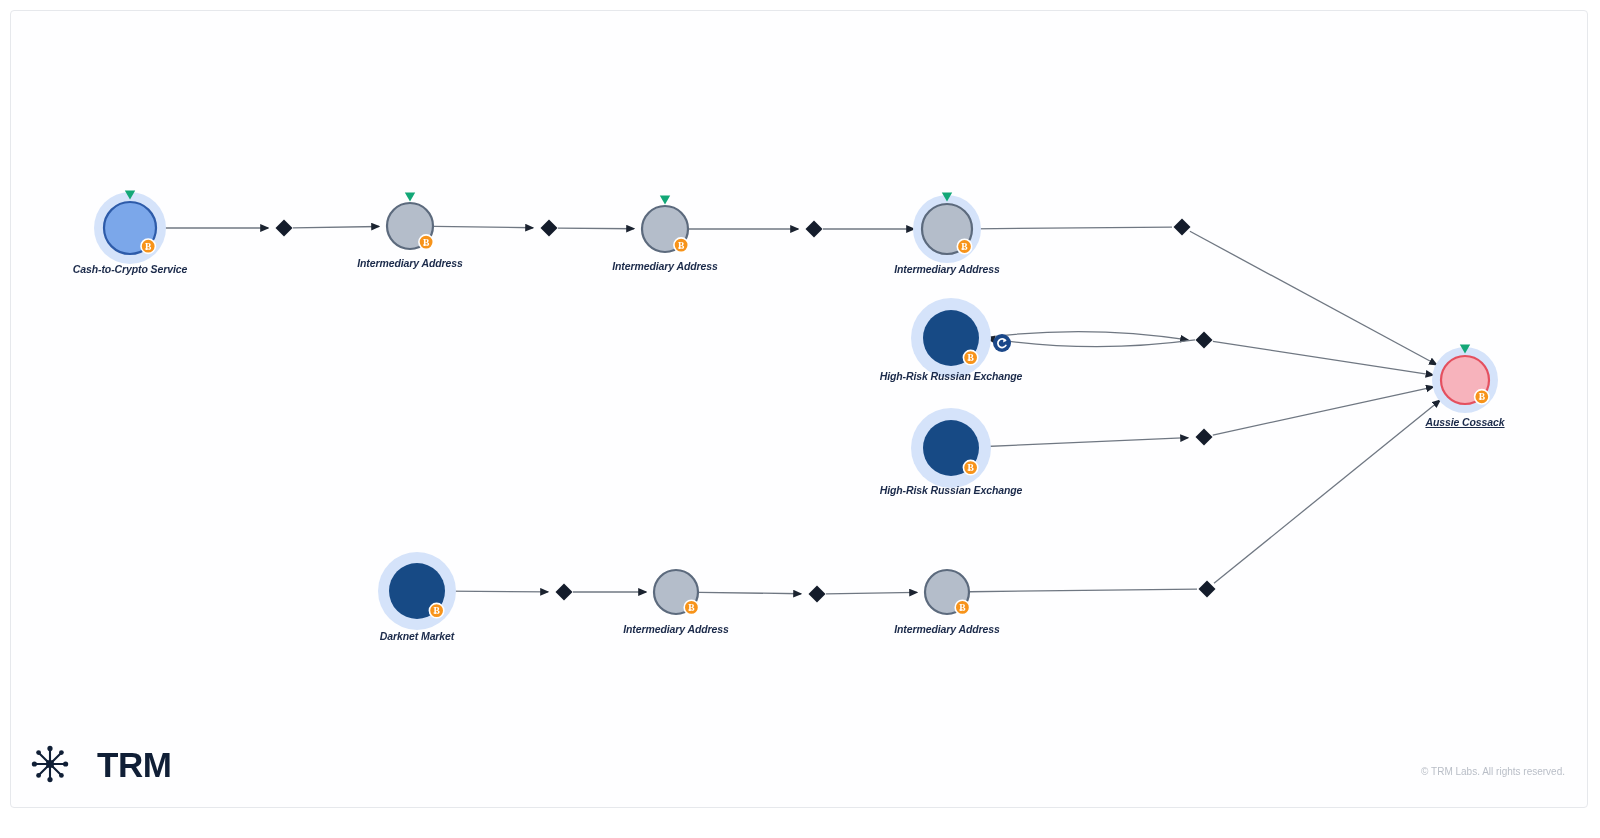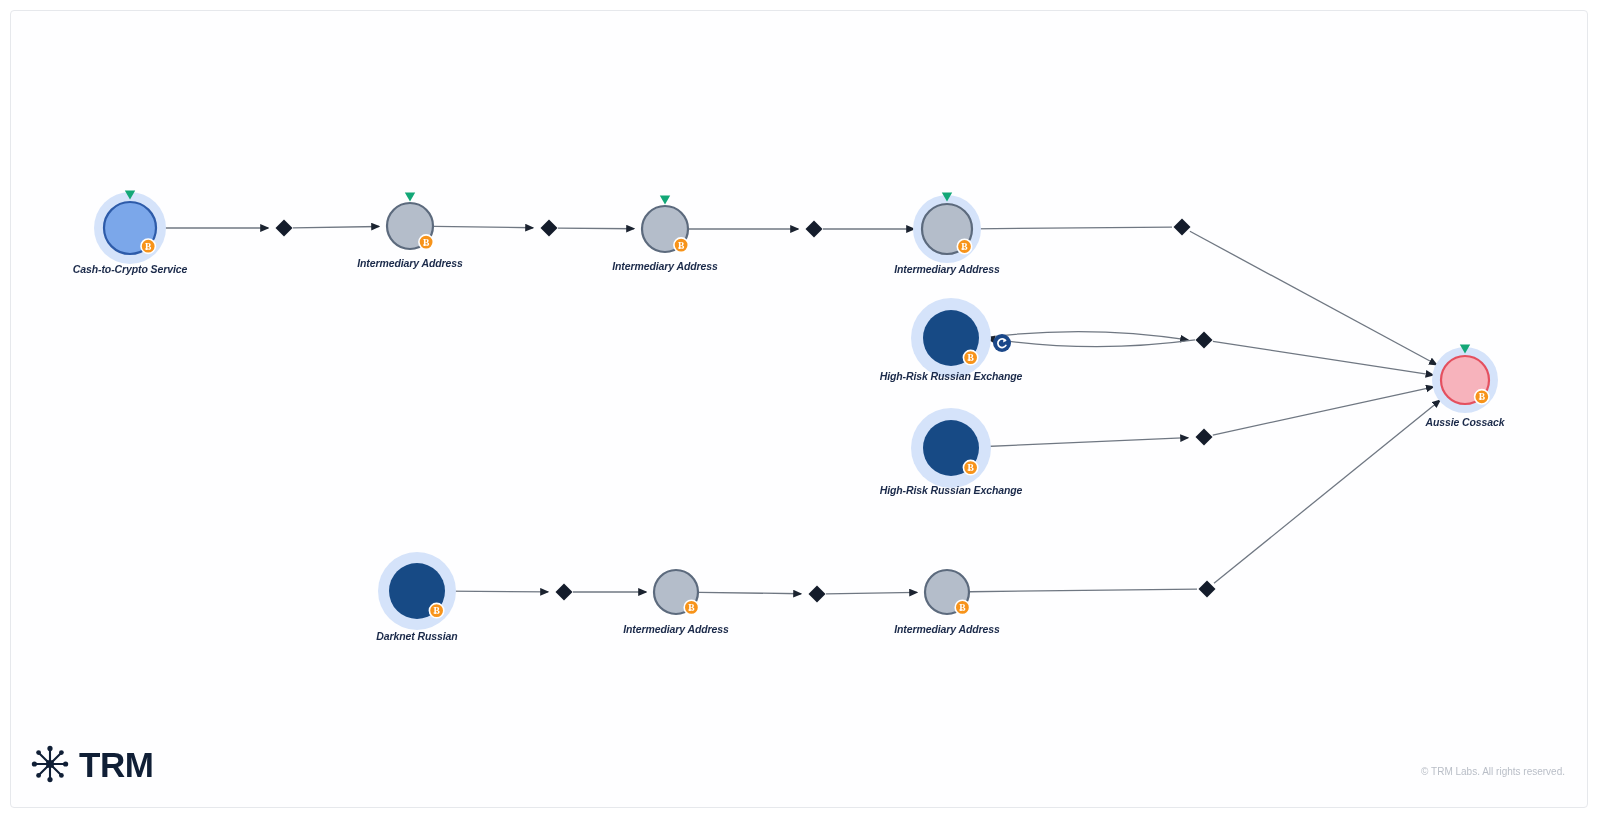--- a/index.html
+++ b/index.html
@@ -45,21 +45,21 @@
     transform: translateX(-50%);
     letter-spacing: -0.1px;
     text-align: right;
   }
   .brand {
     position: absolute;
     left: 30px;
     top: 744px;
     display: flex;
     align-items: center;
-    gap: 9px;
+    gap: 27px;
   }
   .brand-mark {
     width: 40px;
     height: 40px;
     display: block;
   }
   .brand-text {
     font-family: "Liberation Sans", sans-serif;
     font-size: 35px;
     font-weight: bold;
@@ -190,24 +190,24 @@
       </g>
   </svg>
 
   <div id="label-layer">
       <div class="node-label" style="left: 130px; top: 263px;">Cash-to-Crypto Service</div>
       <div class="node-label" style="left: 410px; top: 257px;">Intermediary Address</div>
       <div class="node-label" style="left: 665px; top: 260px;">Intermediary Address</div>
       <div class="node-label" style="left: 947px; top: 263px;">Intermediary Address</div>
       <div class="node-label" style="left: 951px; top: 370px;">High-Risk Russian Exchange</div>
       <div class="node-label" style="left: 951px; top: 484px;">High-Risk Russian Exchange</div>
-      <div class="node-label" style="left: 417px; top: 630px;">Darknet Russian</div>
+      <div class="node-label" style="left: 417px; top: 630px;">Darknet Market</div>
       <div class="node-label" style="left: 676px; top: 623px;">Intermediary Address</div>
       <div class="node-label" style="left: 947px; top: 623px;">Intermediary Address</div>
-      <div class="node-label" style="left: 1465px; top: 416px;">Aussie Cossack</div>
+      <div class="node-label" style="left: 1465px; top: 416px; text-decoration: underline;">Aussie Cossack</div>
     </div>
 
   <div class="brand">
     <svg class="brand-mark" viewBox="0 0 40 40" xmlns="http://www.w3.org/2000/svg">
       <g stroke="#101f36" stroke-width="2.1" stroke-linecap="round">
         <line x1="20" y1="20" x2="20" y2="5"></line>
         <line x1="20" y1="20" x2="20" y2="35"></line>
         <line x1="20" y1="20" x2="5" y2="20"></line>
         <line x1="20" y1="20" x2="35" y2="20"></line>
         <line x1="20" y1="20" x2="9.4" y2="9.4"></line>

